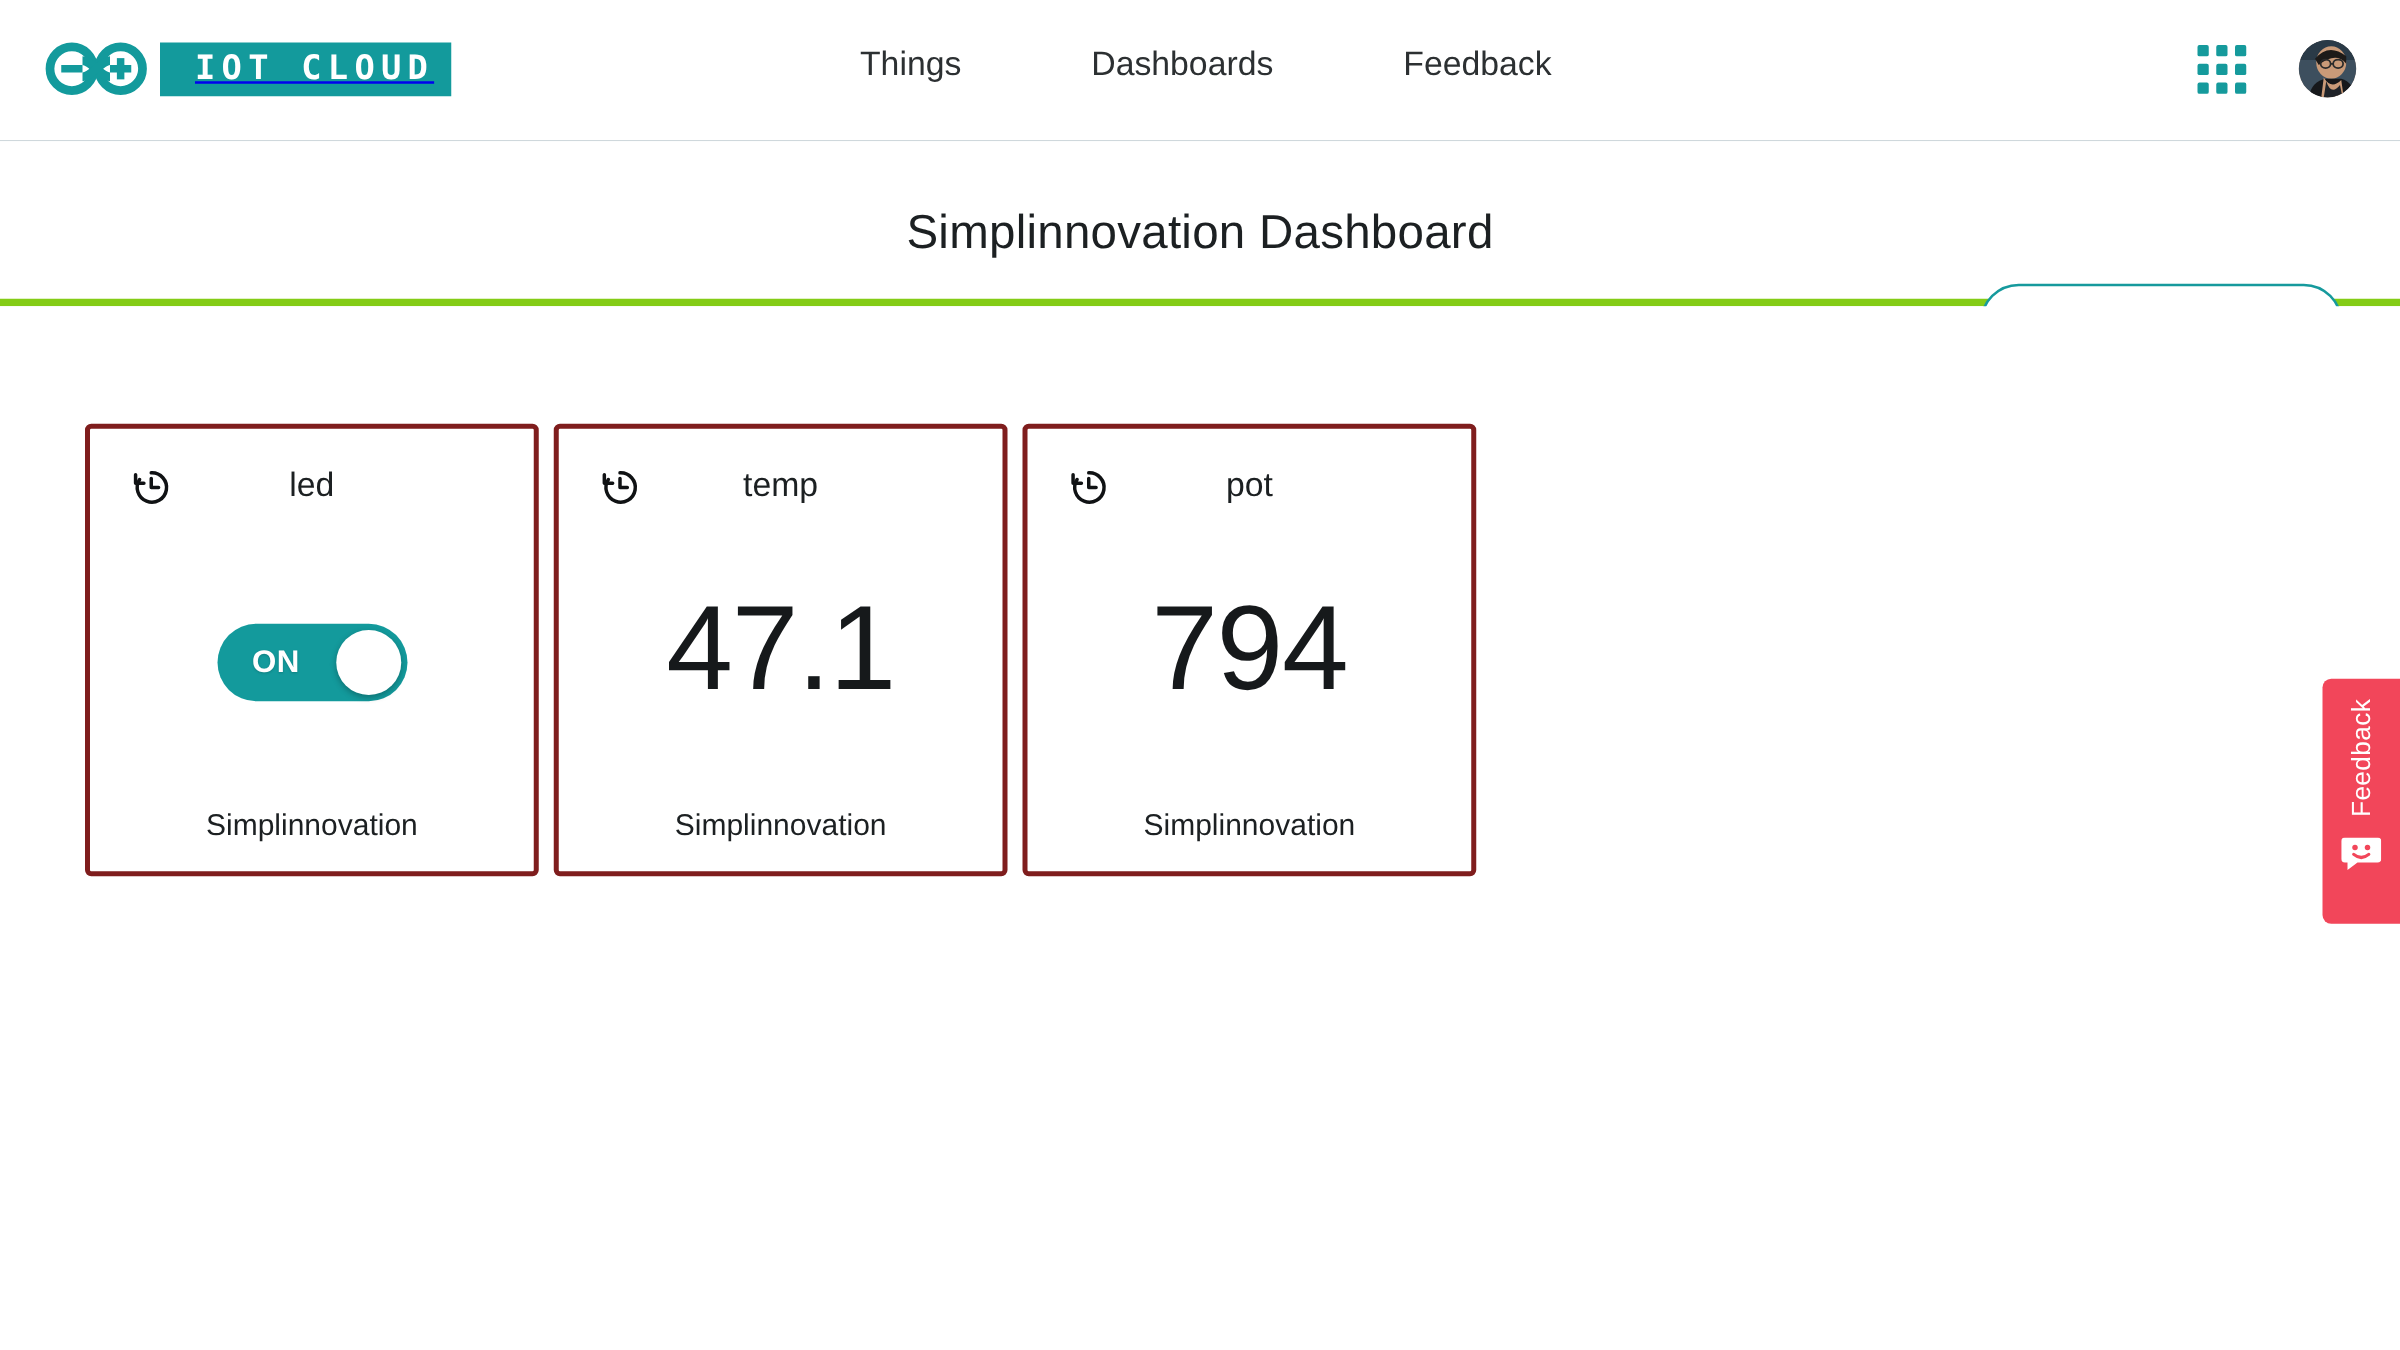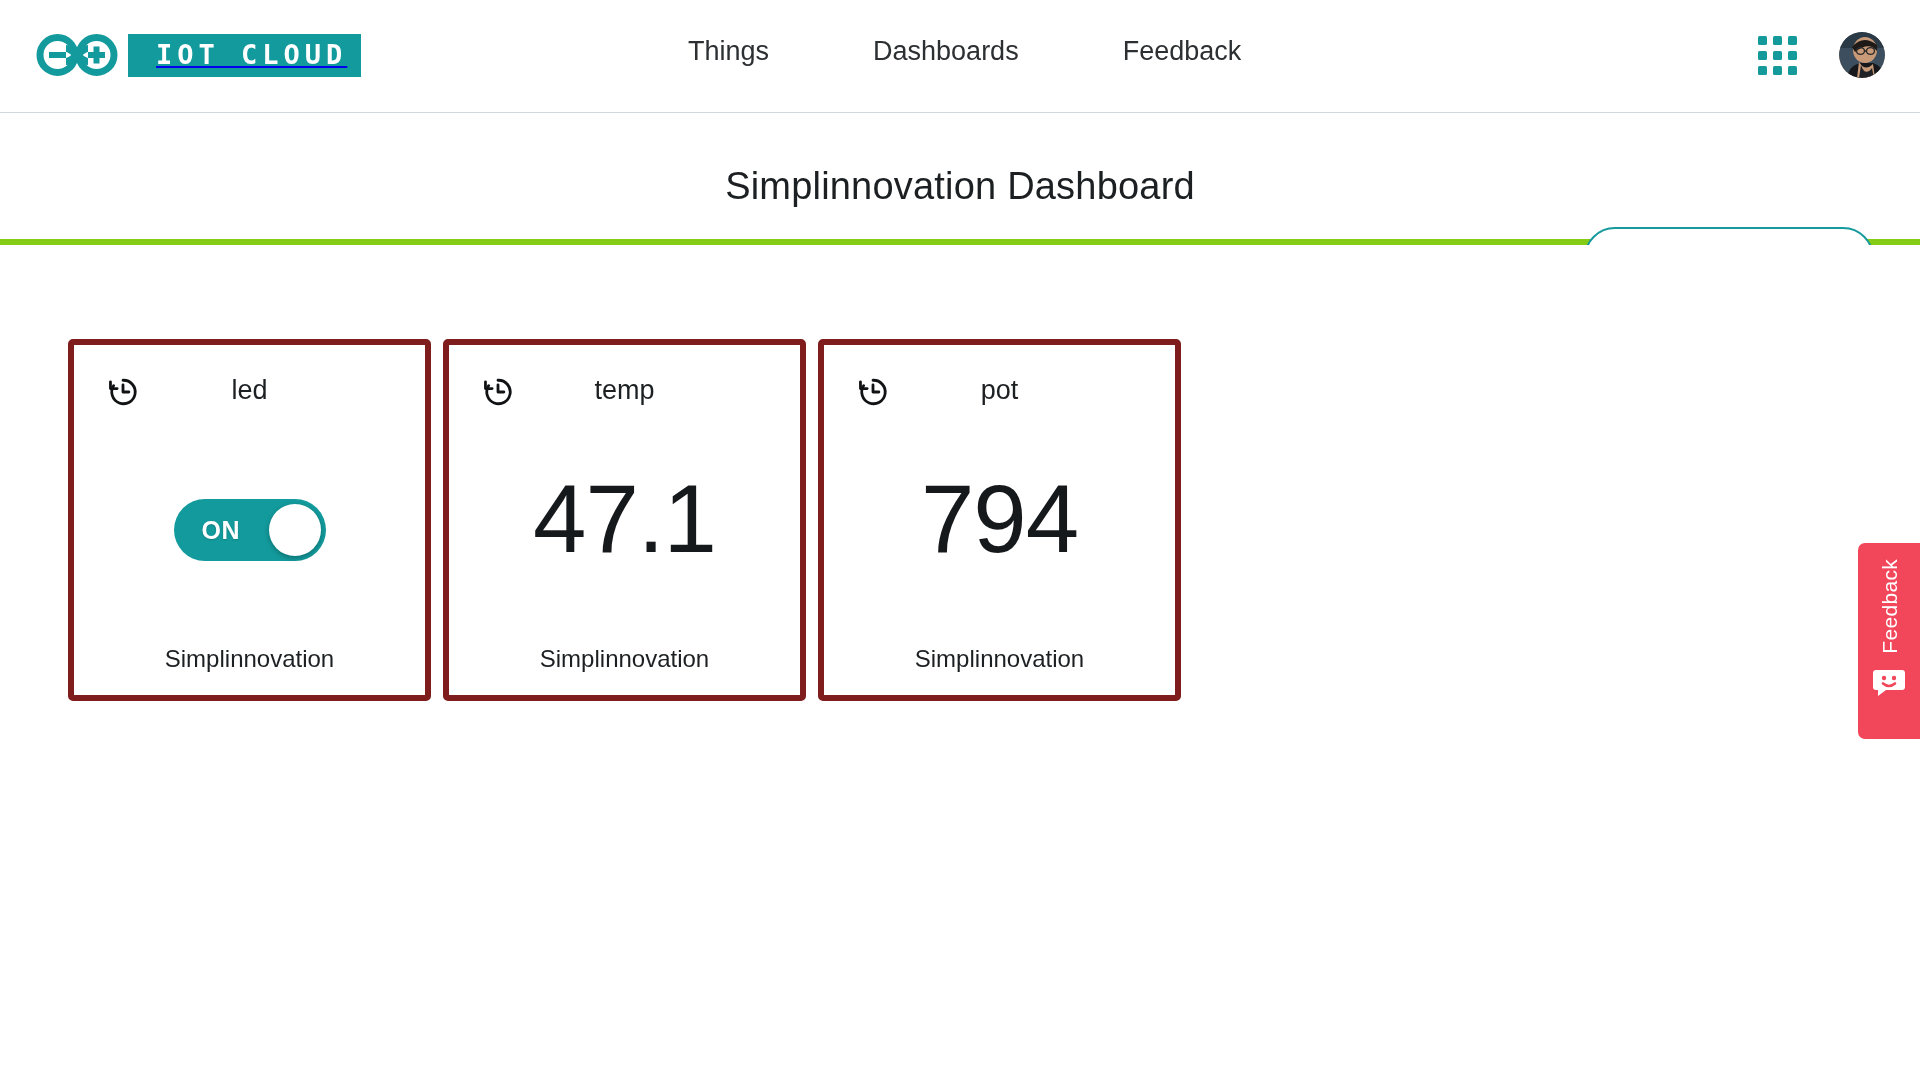--- a/index.html
+++ b/index.html
@@ -169,21 +169,21 @@
   #widget-row {
     display: flex;
     gap: 12px;
     align-items: flex-start;
   }
 
   .widget-card {
     width: 363px;
     height: 362px;
     background: #ffffff;
-    border: 6px solid #7f1d1d;
+    border: 4px solid #7f1d1d;
     border-radius: 5px;
     position: relative;
     display: flex;
     flex-direction: column;
     align-items: center;
   }
 
   .widget-history-icon {
     position: absolute;
     left: 33px;

